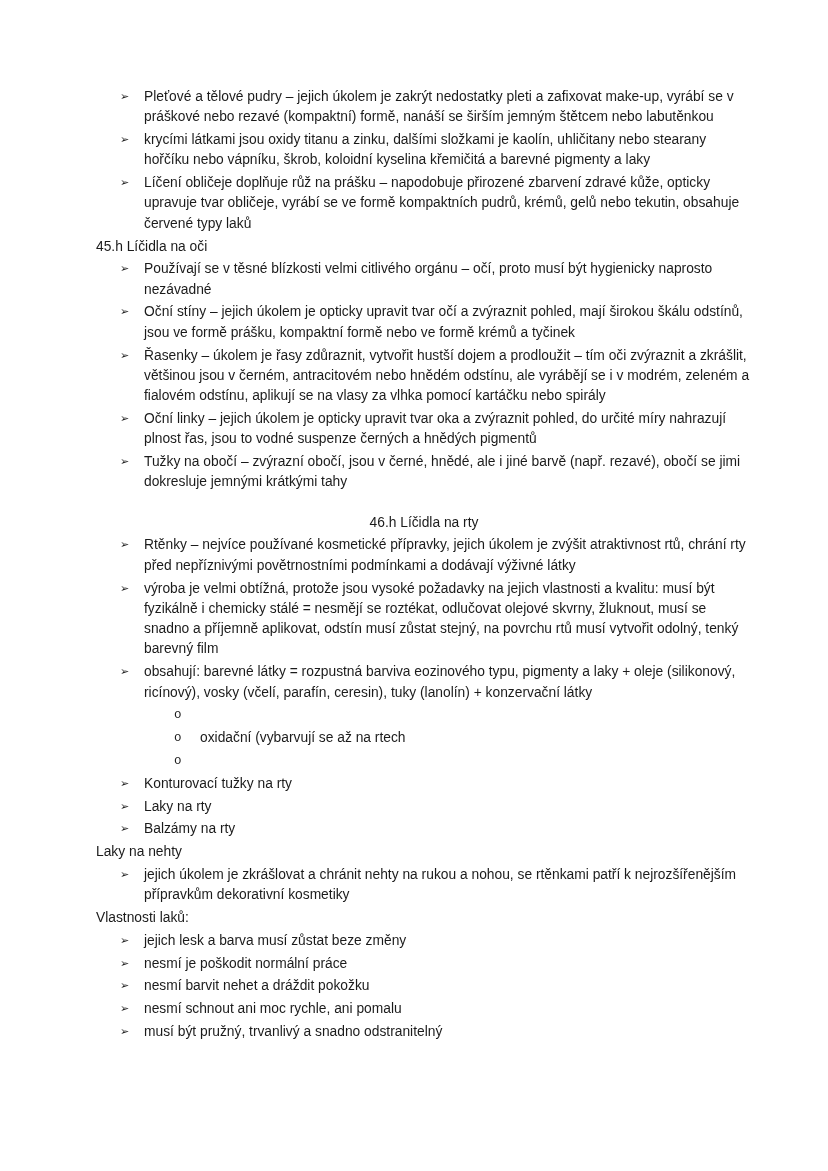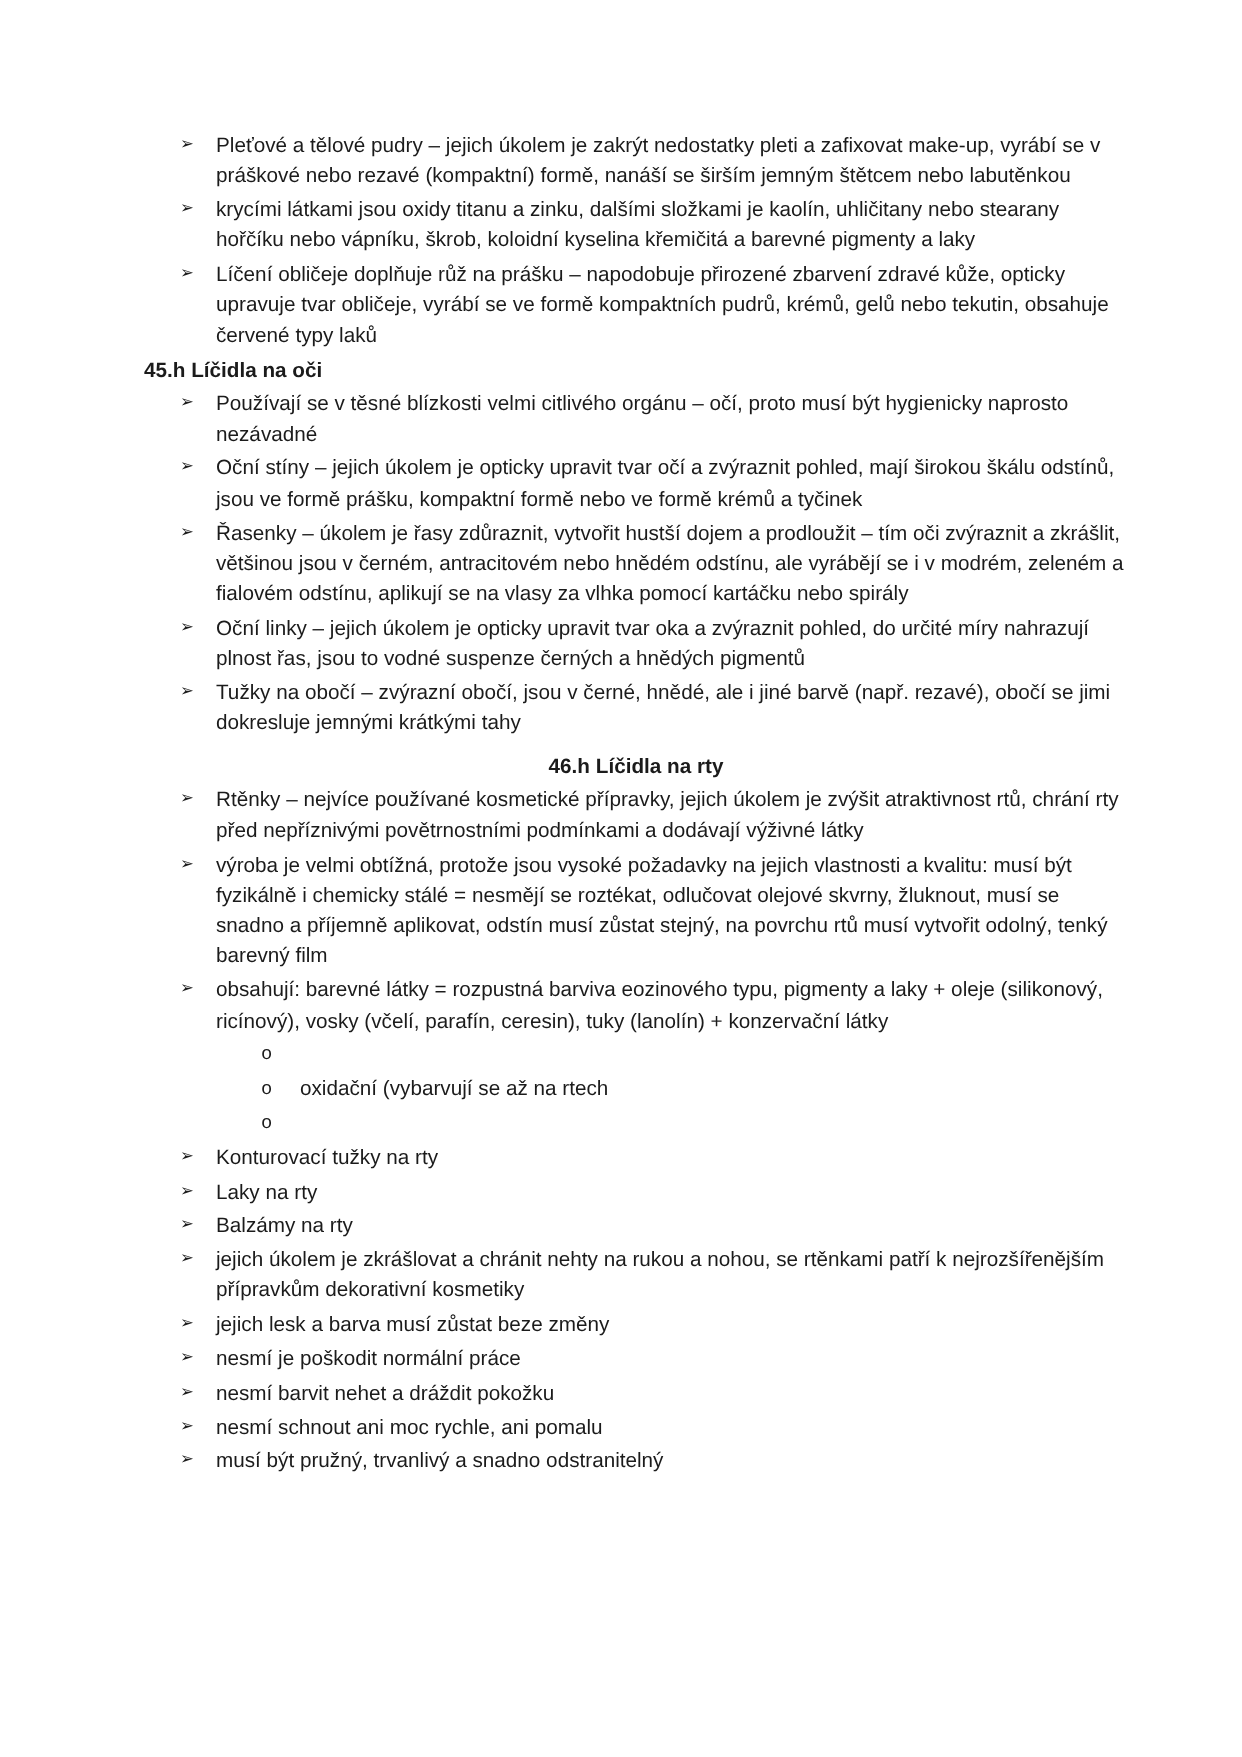--- a/index.html
+++ b/index.html
@@ -19,28 +19,28 @@
     line-height: 20.3px;
     color: #1b1b1b;
   }
   .content {
     position: absolute;
     left: 96px;
     top: 87px;
     width: 656px;
   }
   .heading {
-    font-weight: bold;
+    font-weight: normal;
     margin: 0 0 2.5px 0;
   }
   .heading.center {
     text-align: center;
   }
   .heading.space-before {
-    margin-top: 8px;
+    margin-top: 20px;
   }
   .li {
     display: flex;
     align-items: flex-start;
     margin: 0 0 2.5px 0;
   }
   .li .marker {
     flex: 0 0 auto;
     display: inline-block;
   }
@@ -133,24 +133,26 @@
         <span class="text"><span class="b">Konturovací tužky na rty</span></span>
       </div>
       <div class="li level1">
         <span class="marker">➢</span>
         <span class="text"><span class="b">Laky na rty</span></span>
       </div>
       <div class="li level1">
         <span class="marker">➢</span>
         <span class="text"><span class="b">Balzámy na rty</span></span>
       </div>
+      <div class="heading">Laky na nehty</div>
       <div class="li level1">
         <span class="marker">➢</span>
         <span class="text"><span>jejich úkolem je zkrášlovat a chránit nehty na rukou a nohou, se rtěnkami patří k nejrozšířenějším přípravkům dekorativní kosmetiky</span></span>
       </div>
+      <div class="heading">Vlastnosti laků:</div>
       <div class="li level1">
         <span class="marker">➢</span>
         <span class="text"><span>jejich lesk a barva musí zůstat beze změny</span></span>
       </div>
       <div class="li level1">
         <span class="marker">➢</span>
         <span class="text"><span>nesmí je poškodit normální práce</span></span>
       </div>
       <div class="li level1">
         <span class="marker">➢</span>

